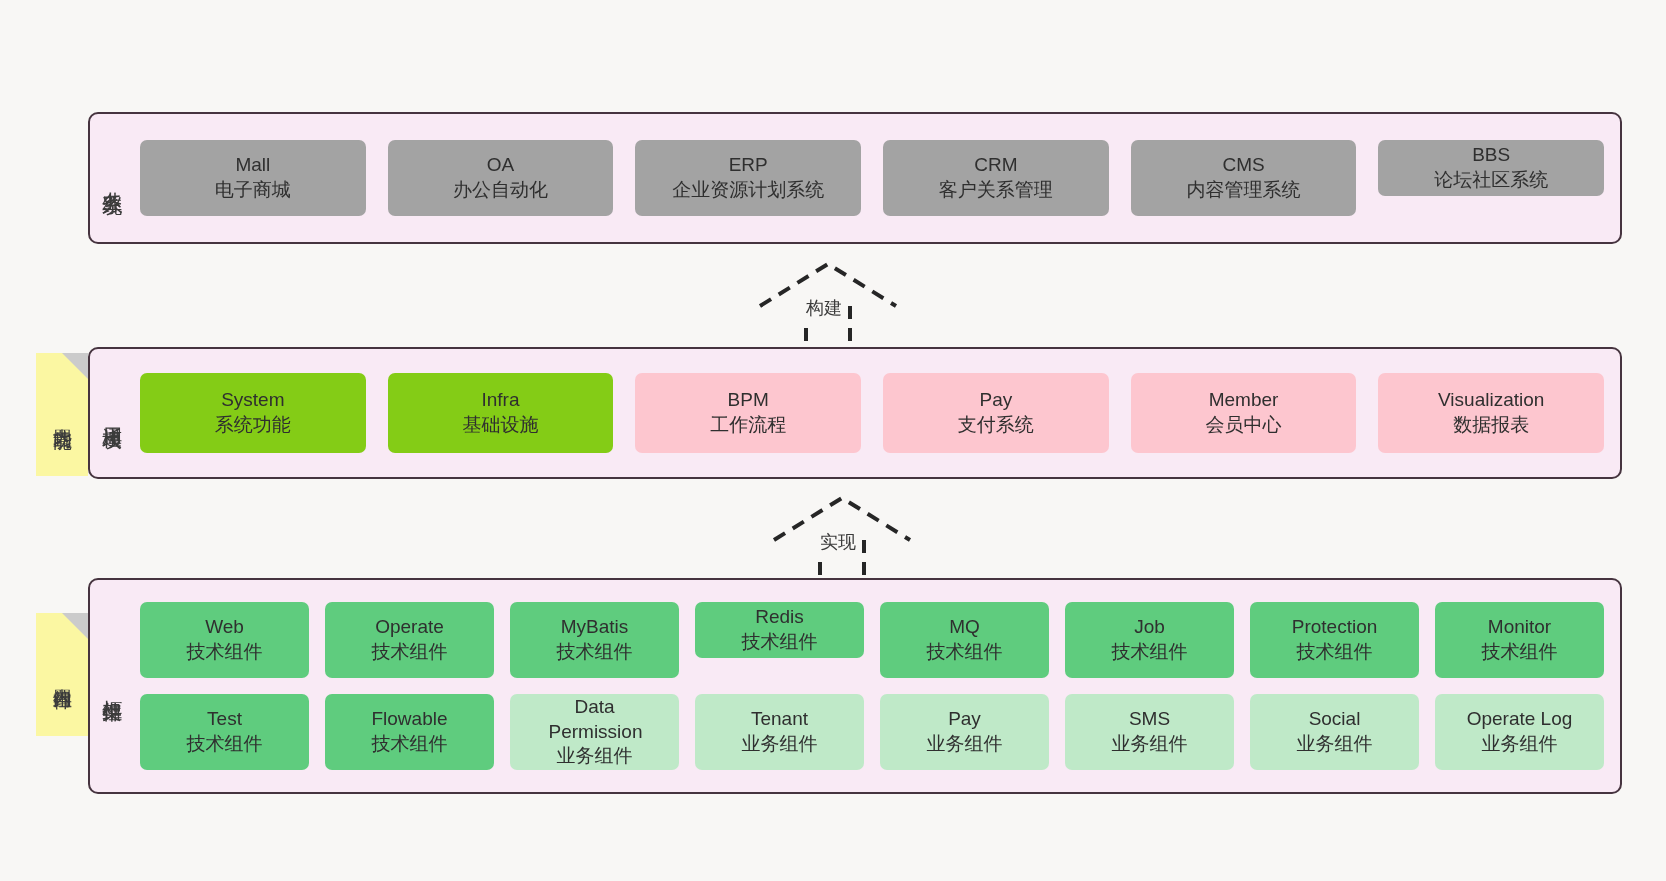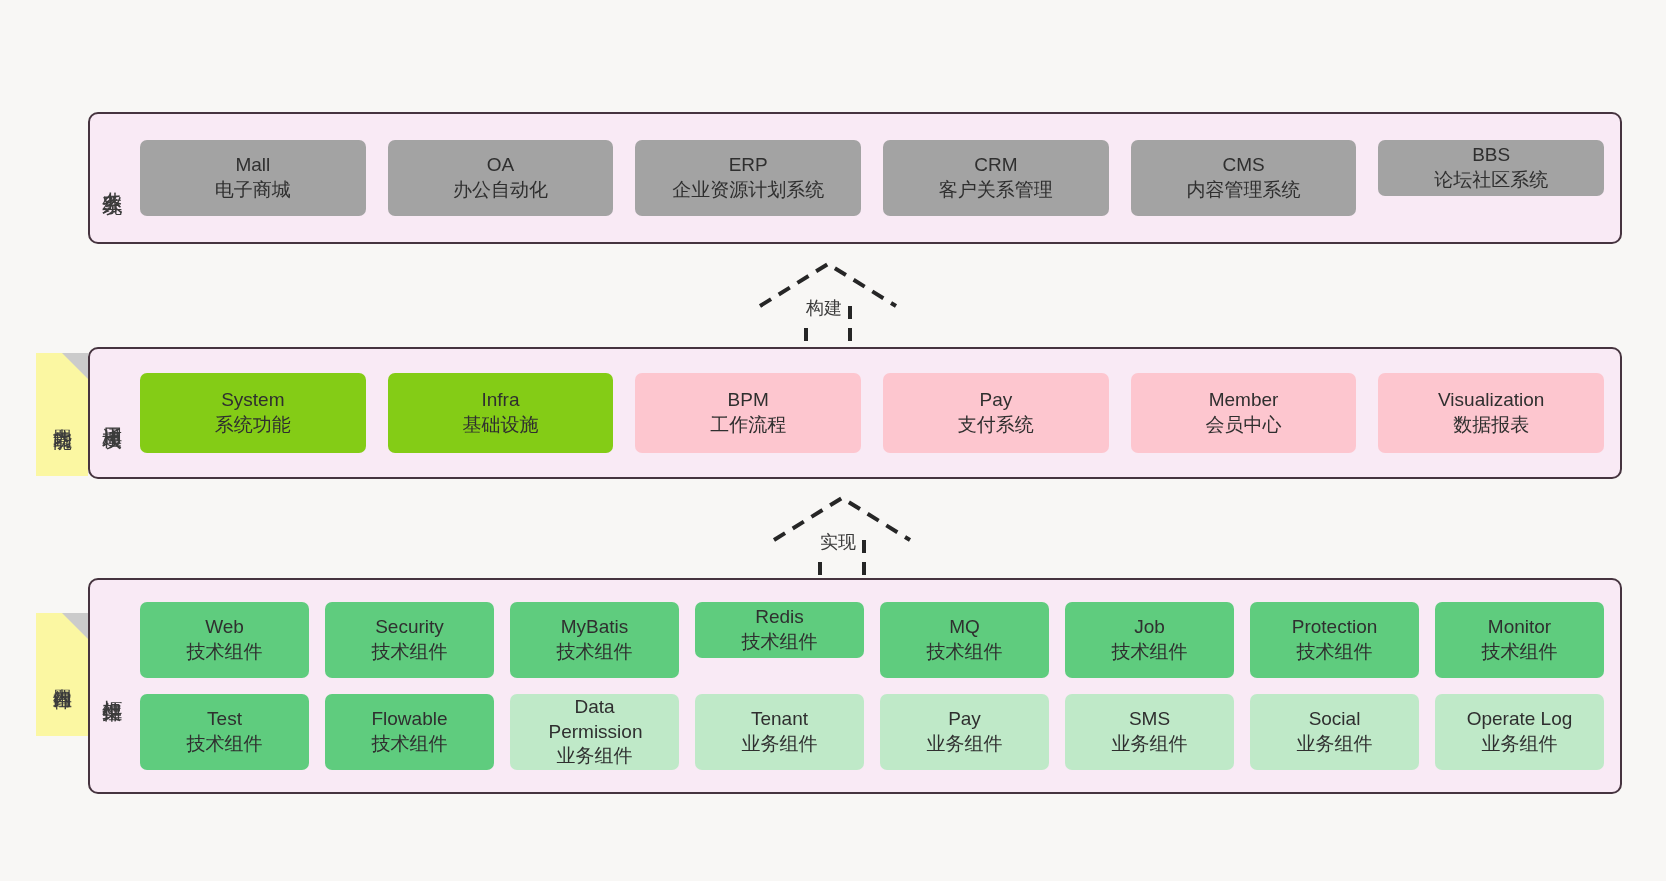--- a/index.html
+++ b/index.html
@@ -236,21 +236,21 @@
   <div class="layer" id="layer-2" style="left:88px; top:578px; width:1534px; height:216px;">
     <div class="layer-title">框架组件</div>
     <div class="layer-body" style="gap:16px;">
 
       <div class="row" style="gap:16px;">
         <div class="card c-green" style="height:76px;">
           <span class="ttl">Web</span>
           <span class="sub">技术组件</span>
         </div>
         <div class="card c-green" style="height:76px;">
-          <span class="ttl">Security</span>
+          <span class="ttl">Operate</span>
           <span class="sub">技术组件</span>
         </div>
         <div class="card c-green" style="height:76px;">
           <span class="ttl">MyBatis</span>
           <span class="sub">技术组件</span>
         </div>
         <div class="card c-green" style="height:56px;">
           <span class="ttl">Redis</span>
           <span class="sub">技术组件</span>
         </div>

